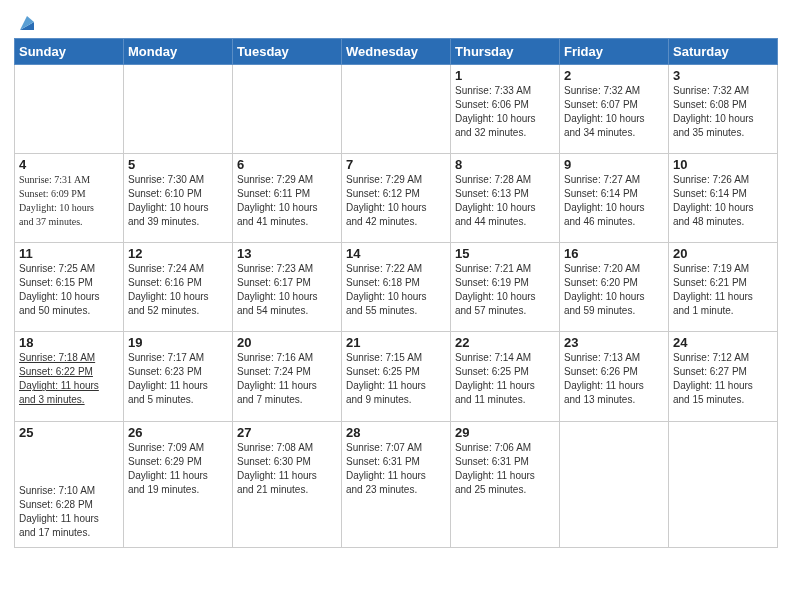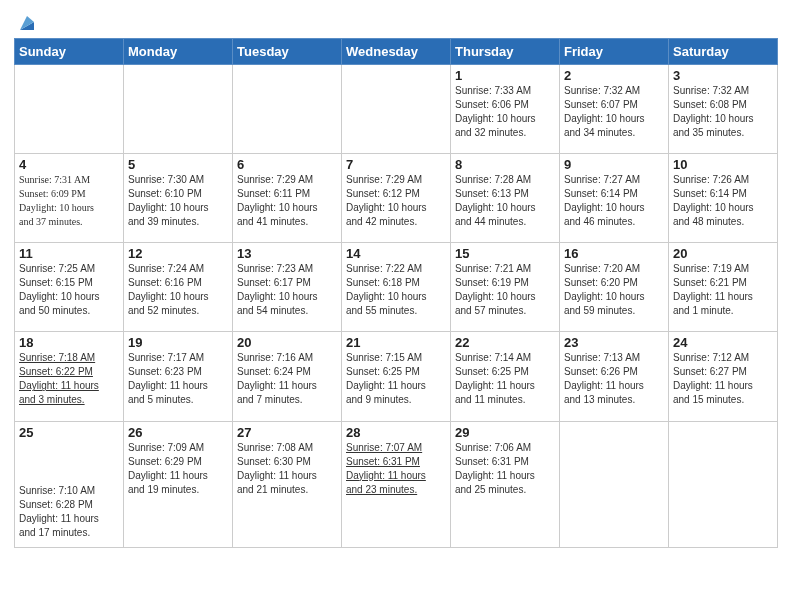--- a/index.html
+++ b/index.html
@@ -280,21 +280,21 @@
           <td>
             <span class="day-num">19</span>
             <div class="day-info" style="white-space: pre-line;">Sunrise: 7:17 AM
 Sunset: 6:23 PM
 Daylight: 11 hours
 and 5 minutes.</div>
           </td>
           <td>
             <span class="day-num">20</span>
             <div class="day-info" style="white-space: pre-line;">Sunrise: 7:16 AM
-Sunset: 6:24 PM
+Sunset: 7:24 PM
 Daylight: 11 hours
 and 7 minutes.</div>
           </td>
           <td>
             <span class="day-num">21</span>
             <div class="day-info" style="white-space: pre-line;">Sunrise: 7:15 AM
 Sunset: 6:25 PM
 Daylight: 11 hours
 and 9 minutes.</div>
           </td>
@@ -337,21 +337,21 @@
           </td>
           <td>
             <span class="day-num">27</span>
             <div class="day-info" style="white-space: pre-line;">Sunrise: 7:08 AM
 Sunset: 6:30 PM
 Daylight: 11 hours
 and 21 minutes.</div>
           </td>
           <td>
             <span class="day-num">28</span>
-            <div class="day-info" style="white-space: pre-line; text-decoration: underline;">Sunrise: 7:07 AM
+            <div class="day-info" style="white-space: pre-line;">Sunrise: 7:07 AM
 Sunset: 6:31 PM
 Daylight: 11 hours
 and 23 minutes.</div>
           </td>
           <td>
             <span class="day-num">29</span>
             <div class="day-info" style="white-space: pre-line;">Sunrise: 7:06 AM
 Sunset: 6:31 PM
 Daylight: 11 hours
 and 25 minutes.</div>

